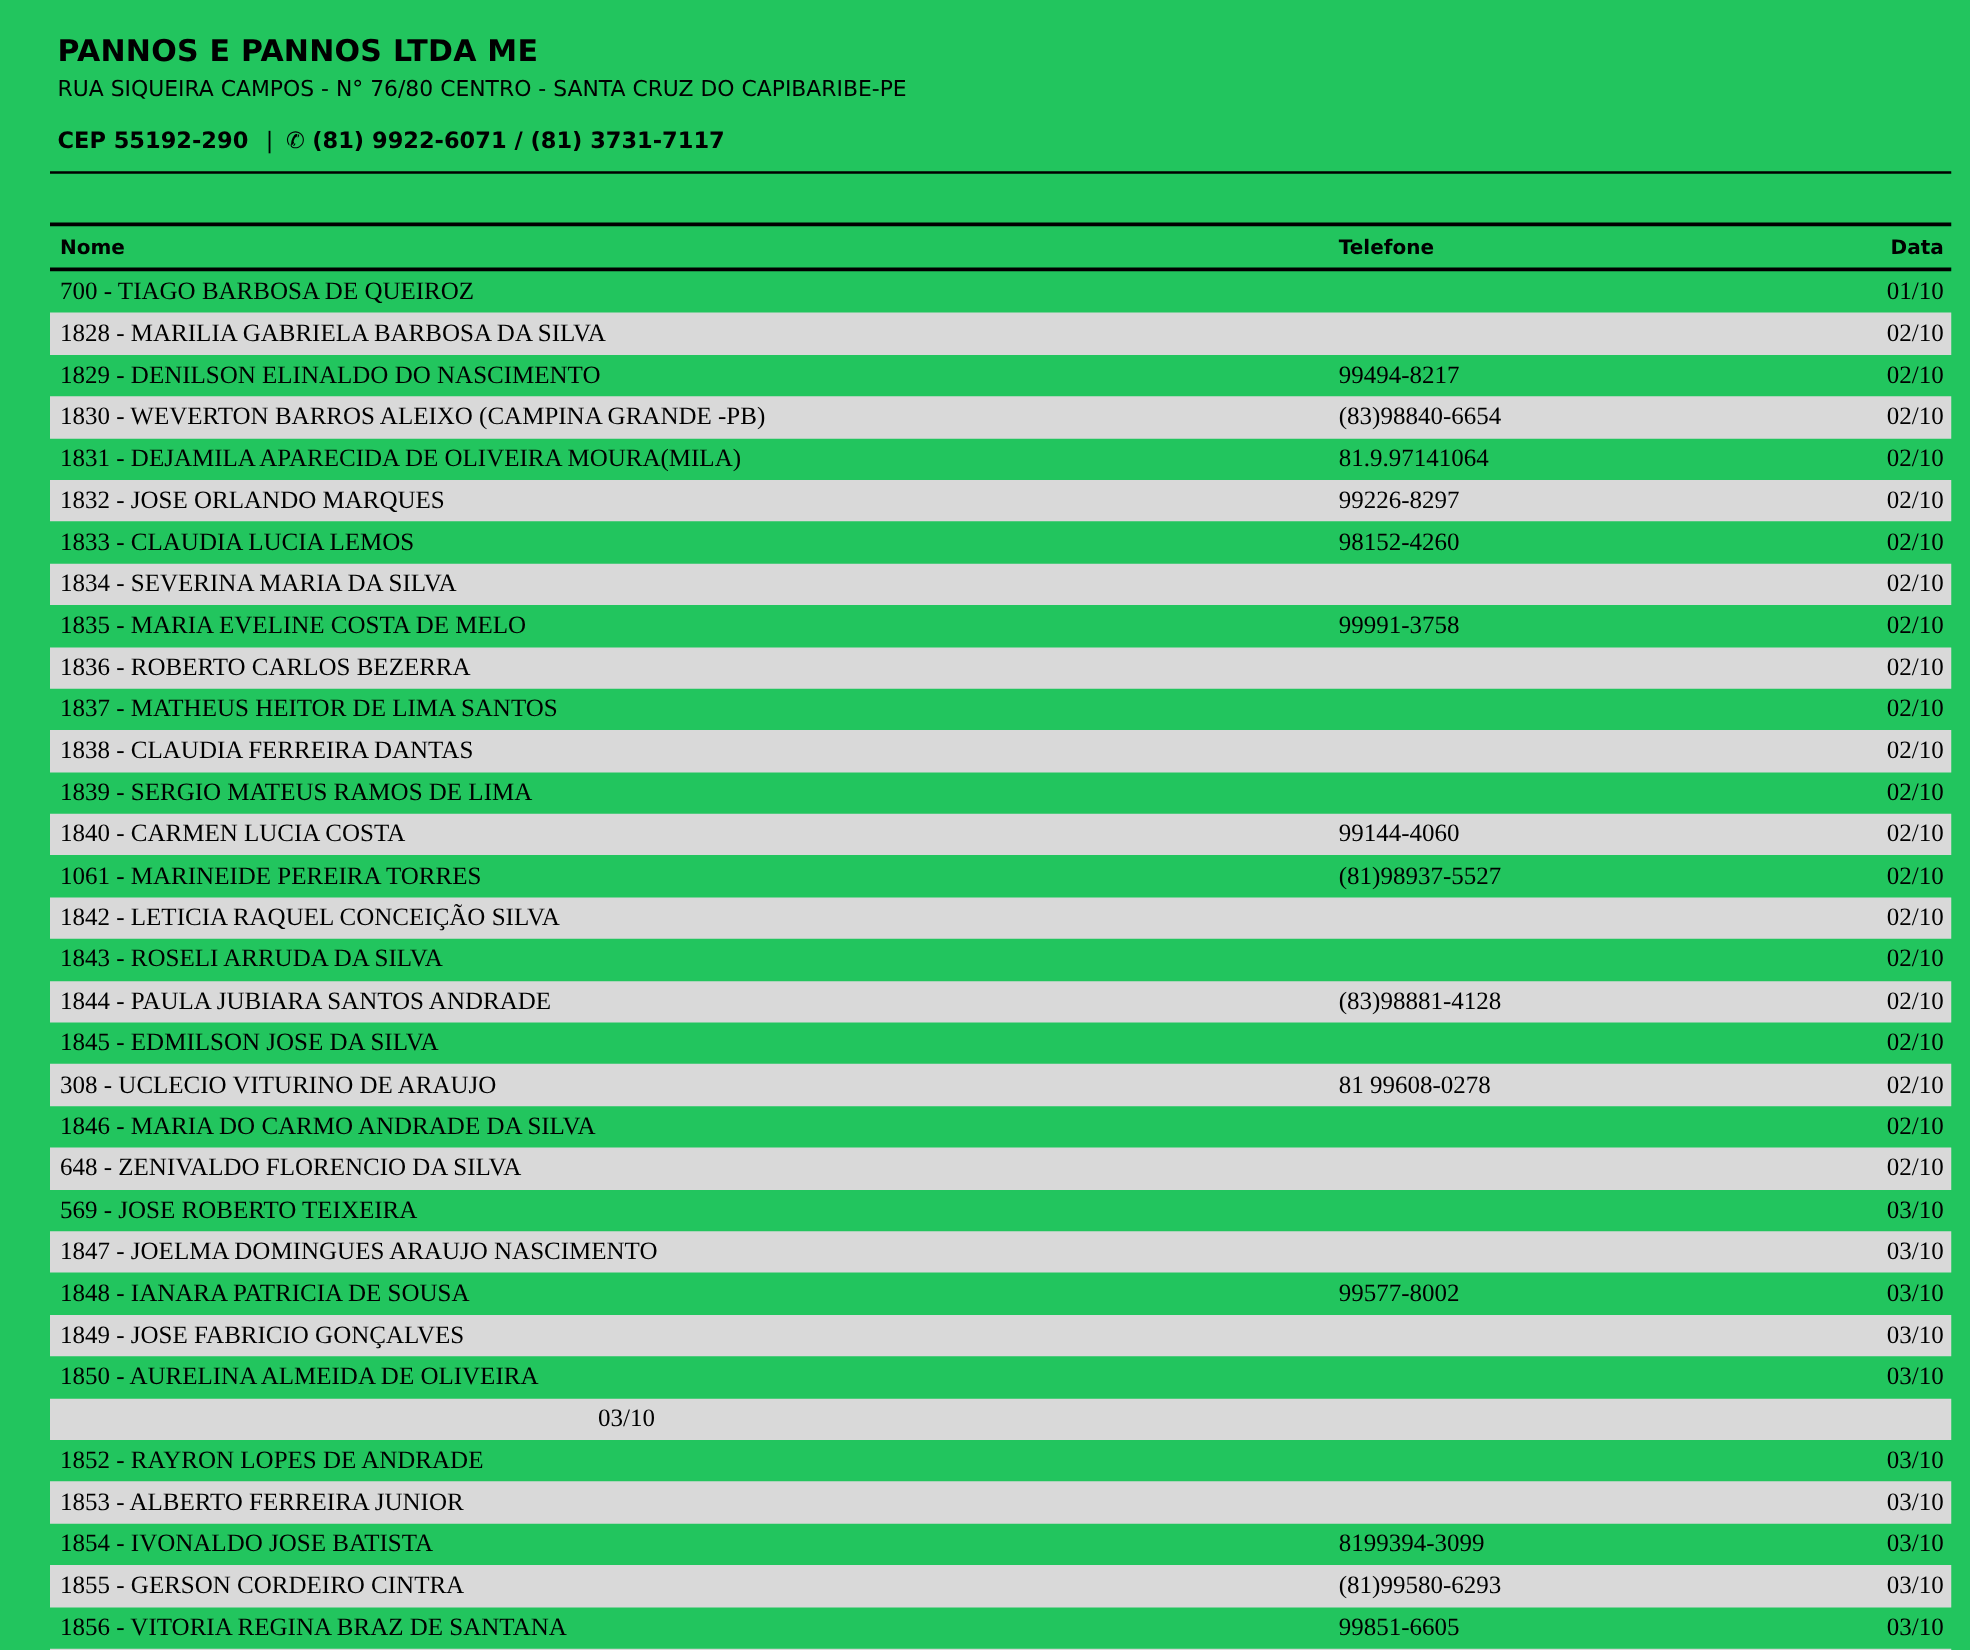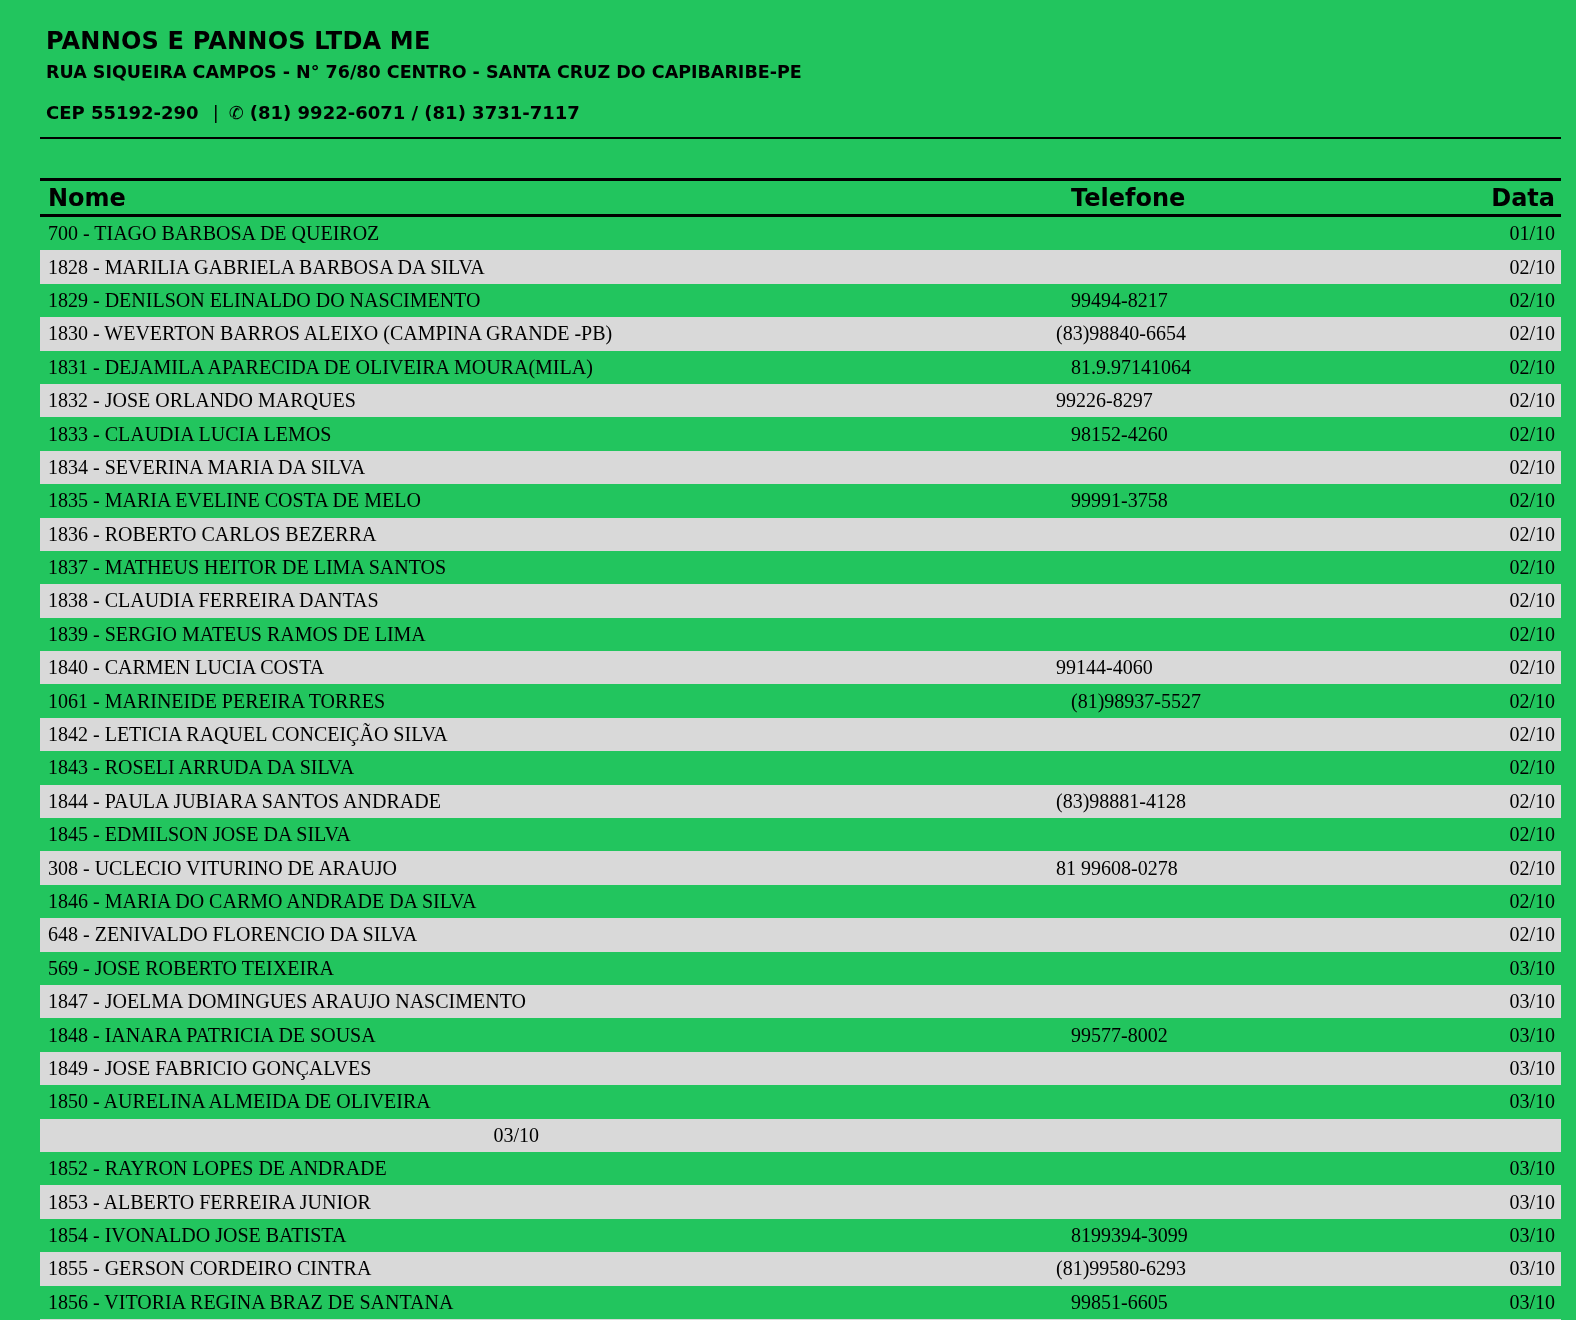--- a/index.html
+++ b/index.html
@@ -9,43 +9,43 @@
     width:1576px; height:1320px;
     overflow:hidden;
     background:#22c55e;
     color:#000000;
     font-family:"DejaVu Sans","Liberation Sans",sans-serif;
     padding:26px 15px 0 40px;
   }
   .header { display:flex; justify-content:space-between; align-items:flex-start; }
   .company-block { padding-left:6px; }
   .company-name { font-size:24px; font-weight:bold; line-height:30px; letter-spacing:0.2px; }
-  .company-address { font-size:17.5px; font-weight:bold; line-height:22px; margin-top:5px; }
+  .company-address { font-size:17.5px; font-weight:normal; line-height:22px; margin-top:5px; }
   .company-cep-line { font-size:18px; font-weight:bold; line-height:22px; margin-top:19px; }
   .company-cep-line .sep { margin:0 10px 0 14px; font-weight:normal; }
   .phone-icon { font-weight:normal; margin-right:6px; }
   .report-title {
     width:604px;
     font-size:30px; font-weight:bold; line-height:38px;
     padding-bottom:2px;
     border-bottom:3px solid #000;
     margin-top:2px;
     white-space:nowrap;
   }
   .header-rule { border:none; border-top:2px solid #000; margin-top:13px; }
   .table { margin-top:39px; }
   .thead {
     display:flex; align-items:center;
     height:39px;
     border-top:3px solid #000;
     border-bottom:3px solid #000;
-    font-size:24px; font-weight:bold;
+    font-size:16px; font-weight:bold;
   }
   .row { display:flex; align-items:center; height:33.4px; font-size:20px;font-family:Liberation Serif, serif; }
-  .row.alt { background:#d9d9d9;gap:15px; }
+  .row.alt { background:#d9d9d9; }
   .col-name  { flex:1 1 auto; padding-left:8px; white-space:nowrap; overflow:hidden; }
   .col-phone { flex:0 0 375px; white-space:nowrap; }
   .col-date  { flex:0 0 115px; text-align:right; padding-right:6px; white-space:nowrap; }
 </style>
 </head>
 <body>
 
 <div class="page">
 
   <div class="header">

